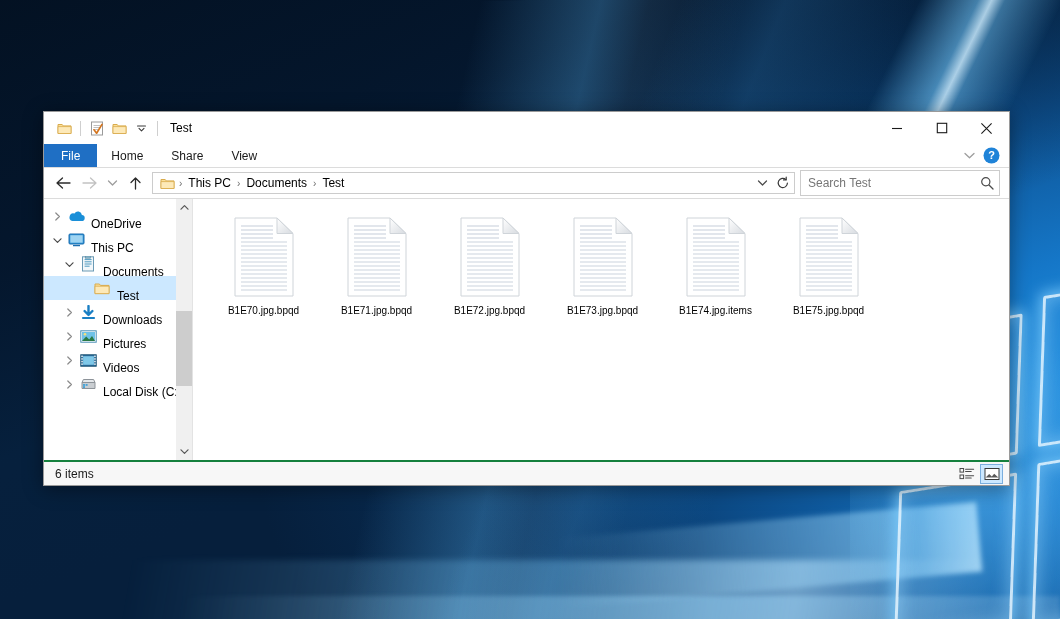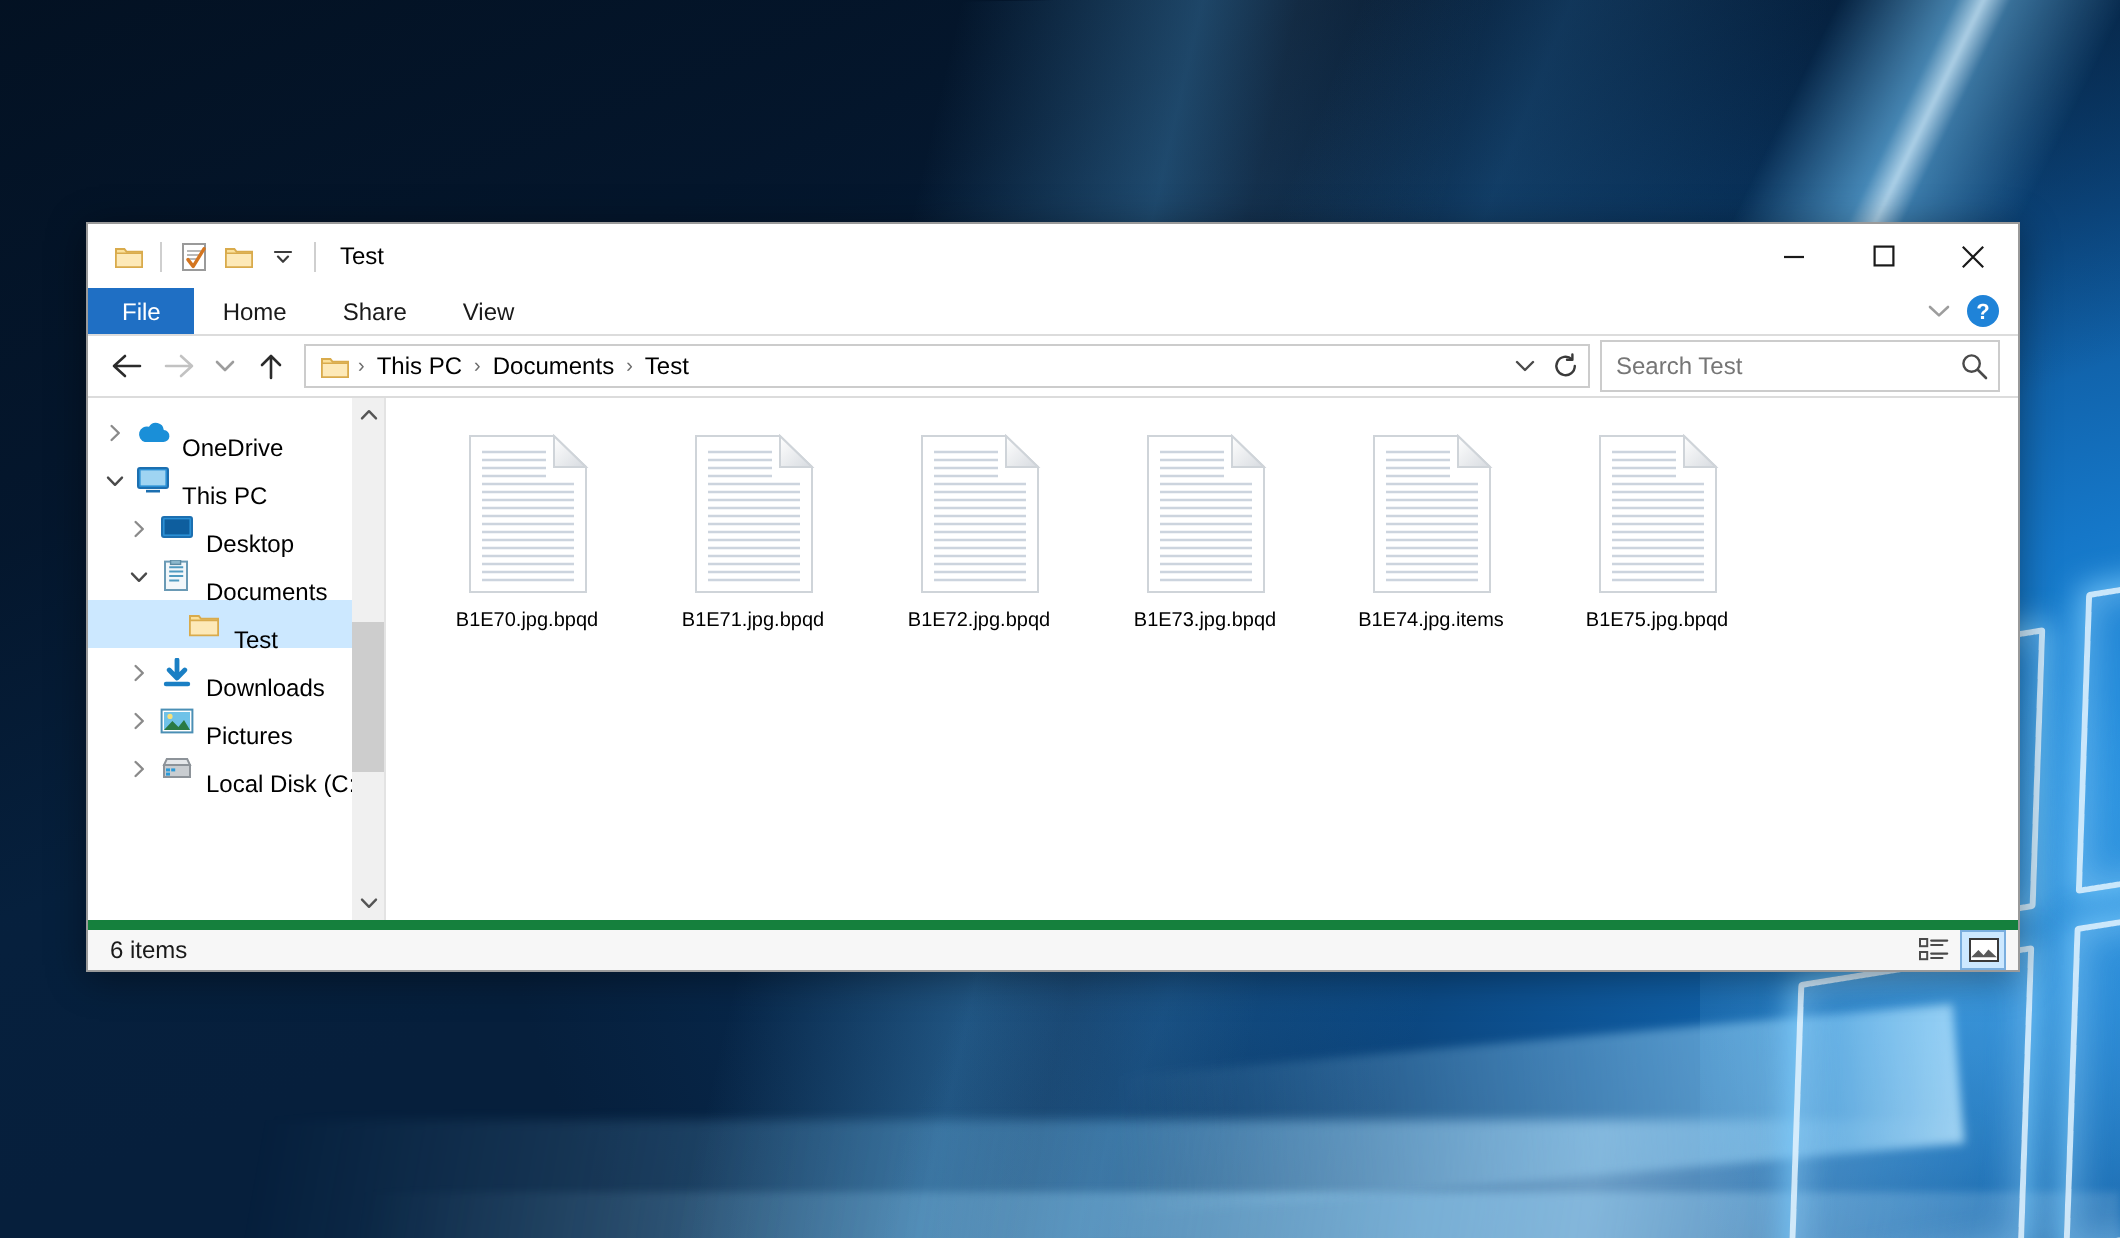--- a/index.html
+++ b/index.html
@@ -327,21 +327,21 @@
     color: #000;
     text-align: center;
     line-height: 14px;
     white-space: nowrap;
   }
 
   
   .statusbar {
     height: 25px;
     flex: none;
-    border-top: 5px solid #15803d;
+    border-top: 2px solid #15803d;
     background: #f7f7f7;
     display: flex;
     align-items: center;
     padding: 0 6px 0 11px;
     font-size: 12px;
     color: #1a1a1a;
   }
   .status-spacer { flex: 1; }
   .viewbtns { display: flex; gap: 2px; align-items: center; }
   .viewbtn {
@@ -550,34 +550,20 @@
                 <svg xmlns="http://www.w3.org/2000/svg" width="17" height="14" viewBox="0 0 17 14">
                   <rect x="1" y="1" width="15" height="10" rx="1" fill="#2a8fd4" stroke="#1c6fb0"></rect>
                   <rect x="2.3" y="2.2" width="12.4" height="7.5" fill="#9fd4f2"></rect>
                   <path d="M5 12.6h7" stroke="#1c6fb0" stroke-width="1.3"></path>
                 </svg>
               </span>
               <span class="nav-label">This PC</span>
             </div>
             <div class="navitem lvl2">
               <span class="nav-chev">
-                <svg xmlns="http://www.w3.org/2000/svg" width="7" height="9" viewBox="0 0 7 9">
-                  <path d="M1.8 1L5.4 4.5 1.8 8" fill="none" stroke="#8a8a8a" stroke-width="1.2" stroke-linecap="round" stroke-linejoin="round"></path>
-                </svg>
-              </span>
-              <span class="nav-icon">
-                <svg xmlns="http://www.w3.org/2000/svg" width="17" height="14" viewBox="0 0 17 14">
-                  <rect x="1" y="1.5" width="15" height="10" rx="1" fill="#2a8fd4" stroke="#1c6fb0"></rect>
-                  <rect x="2.3" y="2.7" width="12.4" height="7.5" fill="#0e5e9e"></rect>
-                </svg>
-              </span>
-              <span class="nav-label">Desktop</span>
-            </div>
-            <div class="navitem lvl2">
-              <span class="nav-chev">
                 <svg xmlns="http://www.w3.org/2000/svg" width="9" height="7" viewBox="0 0 9 7">
                   <path d="M1 1.8L4.5 5.4 8 1.8" fill="none" stroke="#4a4a4a" stroke-width="1.2" stroke-linecap="round" stroke-linejoin="round"></path>
                 </svg>
               </span>
               <span class="nav-icon">
                 <svg xmlns="http://www.w3.org/2000/svg" width="14" height="16" viewBox="0 0 14 16">
                   <rect x="1.5" y="0.8" width="11" height="14.2" fill="#f2f7fa" stroke="#6a9ab5"></rect>
                   <path d="M3.6 3.6h7M3.6 5.8h7M3.6 8h7M3.6 10.2h5" stroke="#4f9ac0" stroke-width="1"></path>
                   <rect x="4.3" y="0" width="5" height="2.2" fill="#8cb8cc" stroke="#5c8ba3" stroke-width="0.7"></rect>
                 </svg>
@@ -616,20 +602,44 @@
               </span>
               <span class="nav-icon">
                 <svg xmlns="http://www.w3.org/2000/svg" width="17" height="13" viewBox="0 0 17 13">
                   <rect x="0.8" y="0.8" width="15.4" height="11.4" fill="#ffffff" stroke="#4b8fb5"></rect>
                   <rect x="2" y="2" width="13" height="9" fill="#6fc2e8"></rect>
                   <path d="M2 11l4.2-4.5 3 3L12 6l3 5z" fill="#2a7a45"></path>
                   <circle cx="5" cy="4.2" r="1.3" fill="#f7e07a"></circle>
                 </svg>
               </span>
               <span class="nav-label">Pictures</span>
+            </div>
+            <div class="navitem lvl2">
+              <span class="nav-chev">
+                <svg xmlns="http://www.w3.org/2000/svg" width="7" height="9" viewBox="0 0 7 9">
+                  <path d="M1.8 1L5.4 4.5 1.8 8" fill="none" stroke="#8a8a8a" stroke-width="1.2" stroke-linecap="round" stroke-linejoin="round"></path>
+                </svg>
+              </span>
+              <span class="nav-icon">
+                <svg xmlns="http://www.w3.org/2000/svg" width="17" height="13" viewBox="0 0 17 13">
+                  <rect x="0.8" y="0.8" width="15.4" height="11.4" fill="#2a6e9e" stroke="#1c5070"></rect>
+                  <rect x="3.1" y="2.2" width="10.8" height="8.6" fill="#7fc8e8"></rect>
+                  <g fill="#f2f2f2">
+                    <rect x="1.3" y="1.6" width="1.5" height="1.5"></rect>
+                    <rect x="1.3" y="4.2" width="1.5" height="1.5"></rect>
+                    <rect x="1.3" y="6.8" width="1.5" height="1.5"></rect>
+                    <rect x="1.3" y="9.4" width="1.5" height="1.5"></rect>
+                    <rect x="14.2" y="1.6" width="1.5" height="1.5"></rect>
+                    <rect x="14.2" y="4.2" width="1.5" height="1.5"></rect>
+                    <rect x="14.2" y="6.8" width="1.5" height="1.5"></rect>
+                    <rect x="14.2" y="9.4" width="1.5" height="1.5"></rect>
+                  </g>
+                </svg>
+              </span>
+              <span class="nav-label">Videos</span>
             </div>
             <div class="navitem lvl2">
               <span class="nav-chev">
                 <svg xmlns="http://www.w3.org/2000/svg" width="7" height="9" viewBox="0 0 7 9">
                   <path d="M1.8 1L5.4 4.5 1.8 8" fill="none" stroke="#8a8a8a" stroke-width="1.2" stroke-linecap="round" stroke-linejoin="round"></path>
                 </svg>
               </span>
               <span class="nav-icon">
                 <svg xmlns="http://www.w3.org/2000/svg" width="17" height="13" viewBox="0 0 17 13">
                   <path d="M2 4.5h13v6H2z" fill="#c9cdd1" stroke="#8d9399"></path>

